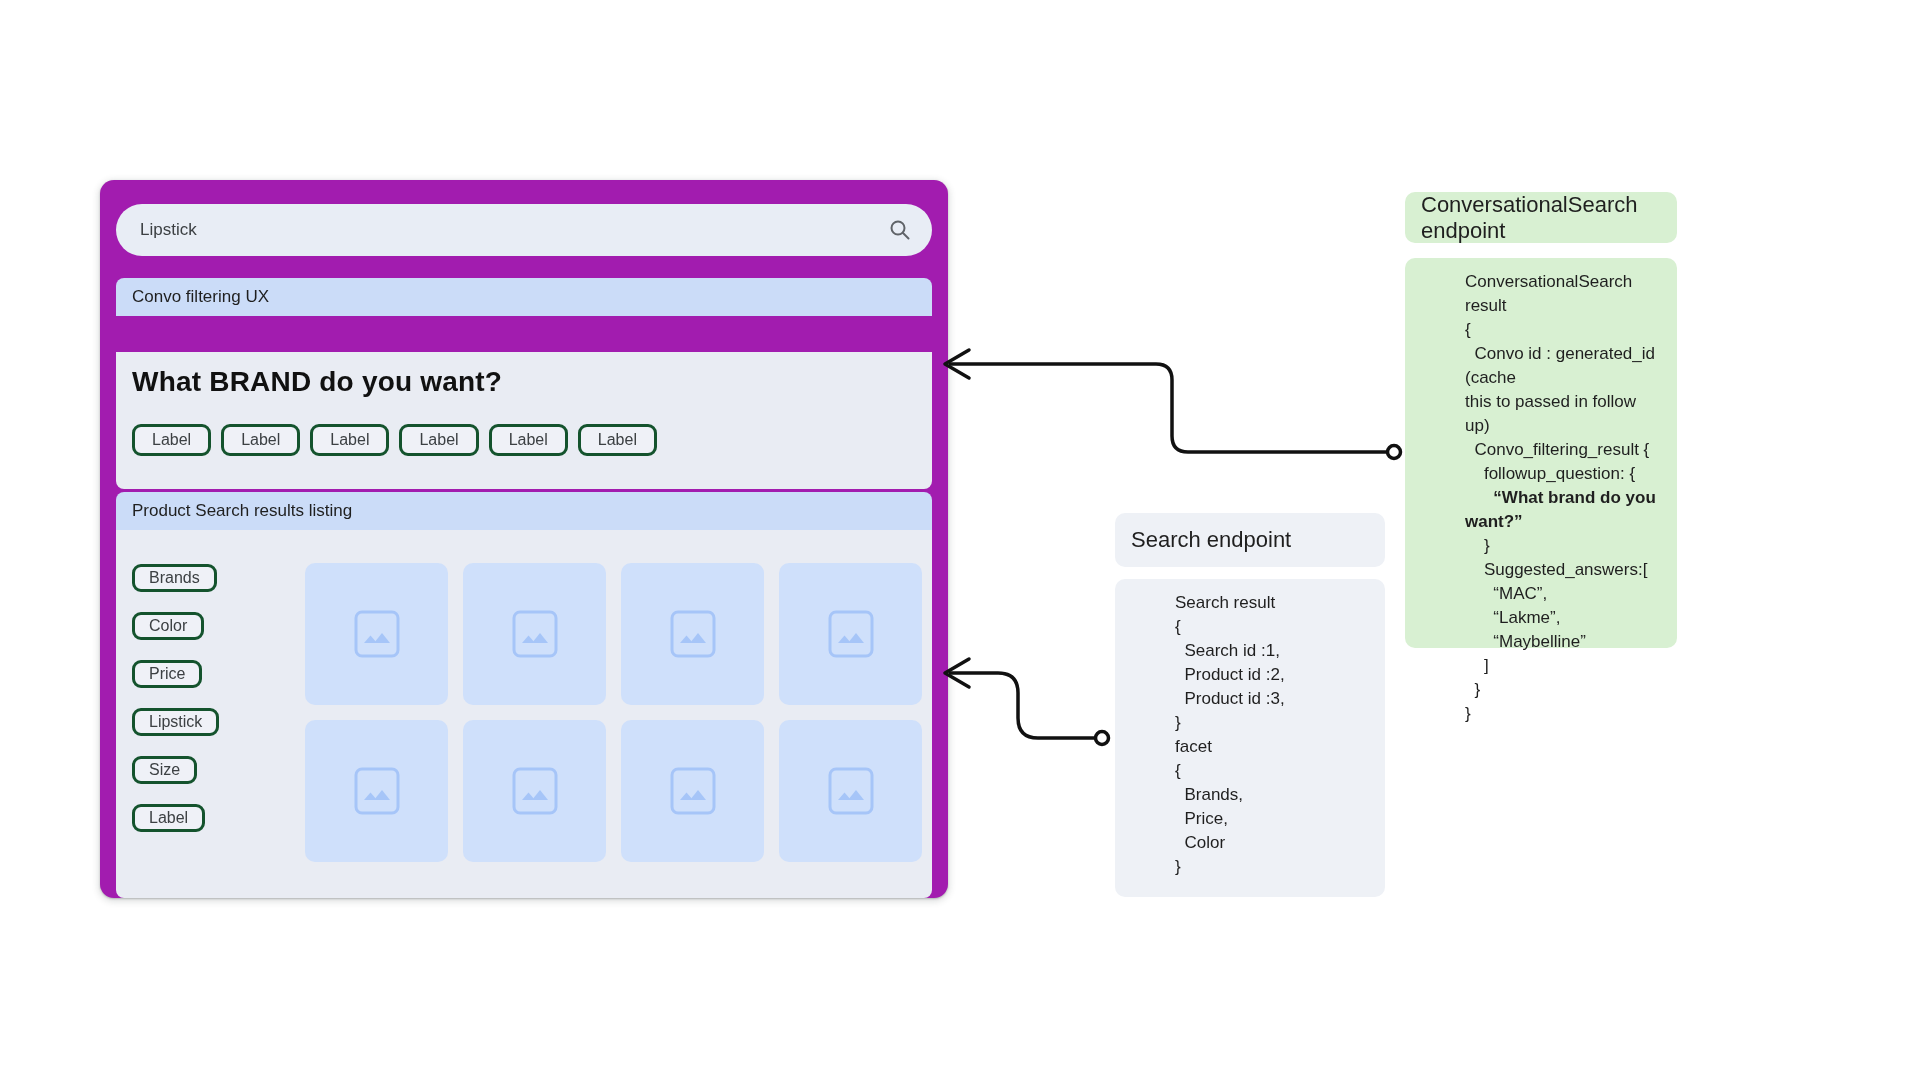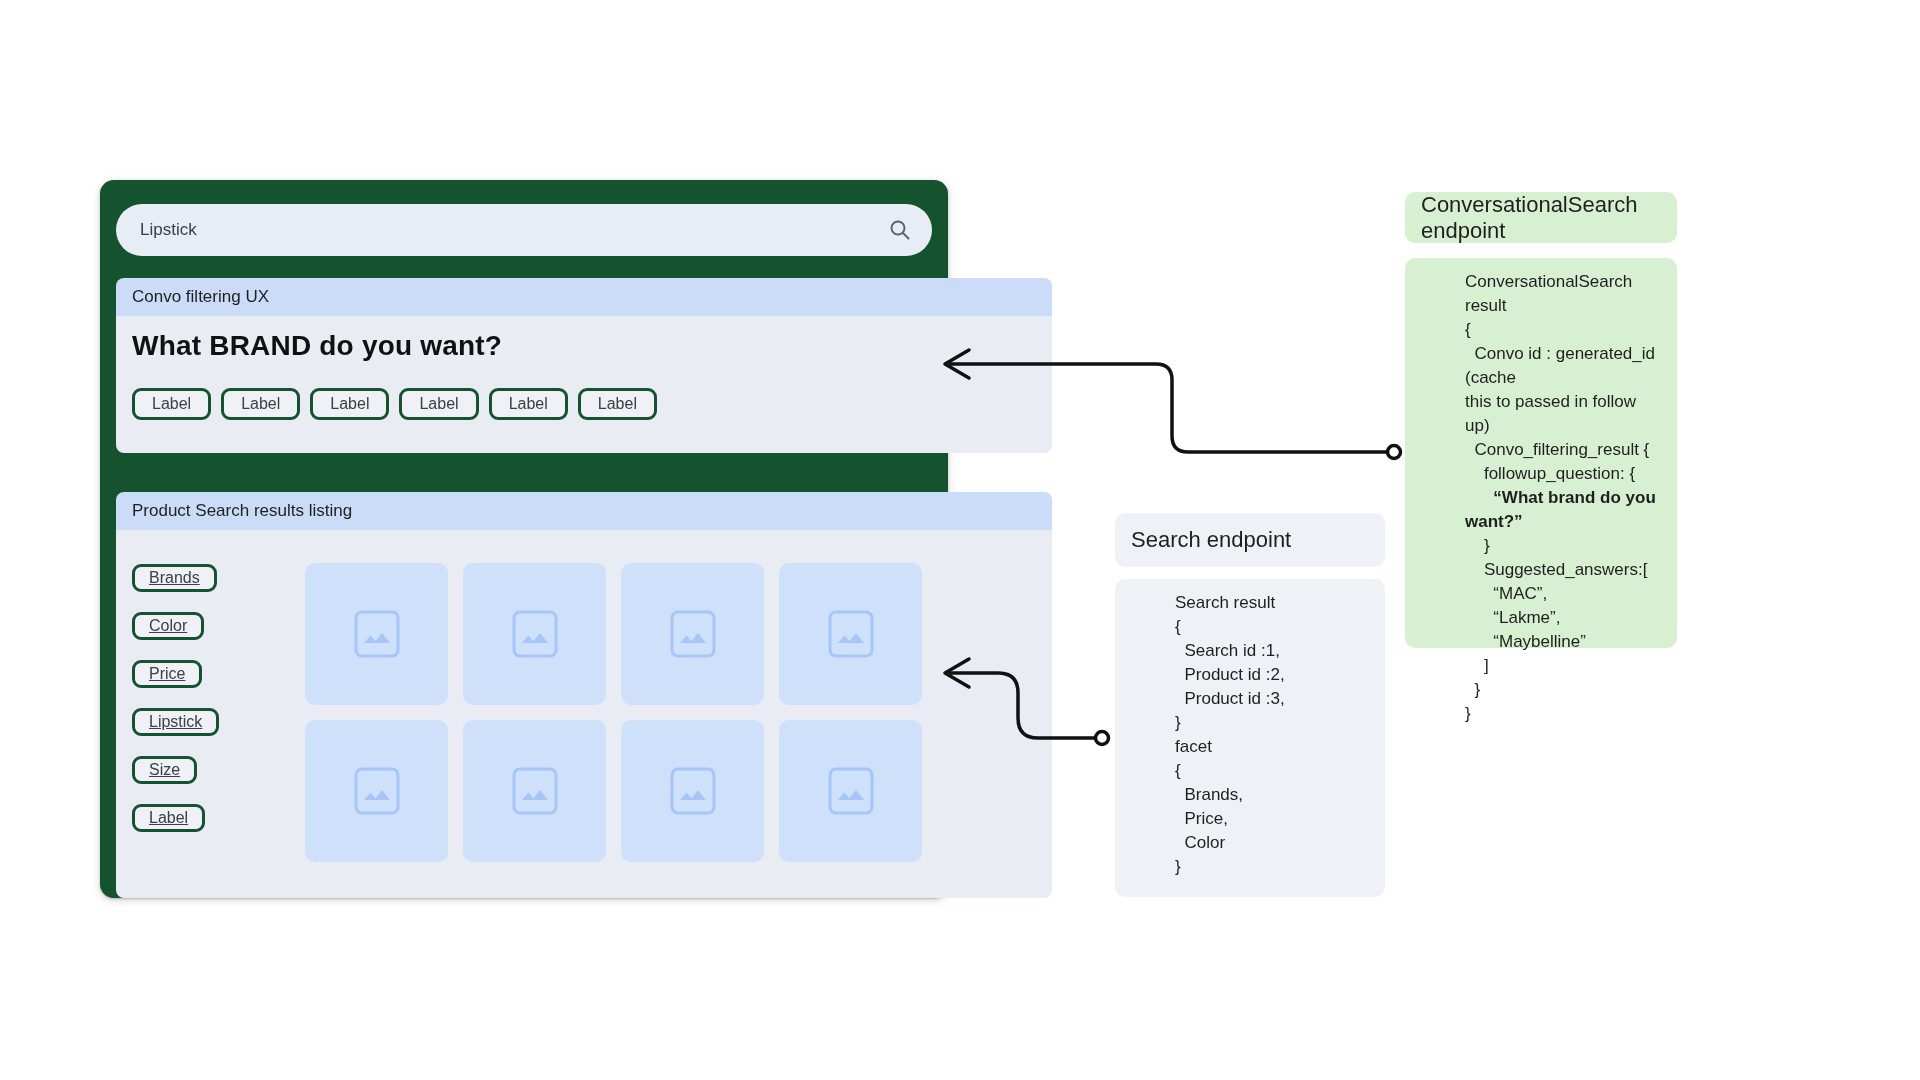--- a/index.html
+++ b/index.html
@@ -2,52 +2,52 @@
 <html><head>
 <meta charset="utf-8">
 <style>
   html,body{margin:0;padding:0;background:#ffffff;}
   body{font-family:"Liberation Sans","DejaVu Sans",sans-serif;color:#1f1f1f;}
   .canvas{position:relative;width:1920px;height:1080px;background:#ffffff;overflow:hidden;}
 
   
   .mock-card{
     position:absolute;left:100px;top:180px;width:848px;height:718px;
-    background:#14532d;border-radius:14px;
+    background:#a21caf;border-radius:14px;
     box-shadow:0 1px 2px rgba(60,64,67,.30),0 2px 6px 2px rgba(60,64,67,.15);
   }
   .search-pill{
     position:absolute;left:16px;top:24px;width:816px;height:52px;
     background:#e8edf5;border-radius:26px;
     display:flex;align-items:center;justify-content:space-between;
     padding:0 20px 0 24px;box-sizing:border-box;
   }
   .search-pill .query{font-size:17px;color:#3c4043;}
-  .block{position:absolute;left:16px;width:936px;}
+  .block{position:absolute;left:16px;width:816px;}
   .block-header{
     height:38px;background:#cbdcf8;border-radius:8px 8px 0 0;
     display:flex;align-items:center;padding:0 16px;font-size:17px;color:#1f1f1f;
   }
   .block-body{background:#e9ecf3;border-radius:0 0 8px 8px;position:relative;}
   .convo-block{top:98px;}
-  .convo-body{height:137px;}
+  .convo-body{height:137px;margin-top:36px;}
   .question{
     position:absolute;left:16px;top:14px;margin:0;
     font-size:28px;font-weight:600;letter-spacing:.2px;color:#111111;
   }
   .chip-row{position:absolute;left:16px;top:72px;display:flex;gap:10px;}
   .chip{
     height:32px;display:inline-flex;align-items:center;justify-content:center;
     padding:0 17px;border:3px solid #14532d;border-radius:9px;
     background:#eff1f7;font-size:16px;color:#3c4043;box-sizing:border-box;
   }
   .listing-block{top:293px;margin-top:19px;}
   .listing-body{height:368px;}
   .facet-col{position:absolute;left:16px;top:34px;display:flex;flex-direction:column;gap:20px;align-items:flex-start;}
-  .facet-chip{height:28px;padding:0 14px;font-size:16px;text-decoration:underline;}
+  .facet-chip{height:28px;padding:0 14px;font-size:16px;}
   .tile-grid{
     position:absolute;left:189px;top:33px;
     display:grid;grid-template-columns:repeat(4,143px);grid-auto-rows:142px;gap:15px;
   }
   .tile{
     background:#cfe0fb;border-radius:10px;
     display:flex;align-items:center;justify-content:center;
   }
 
   

